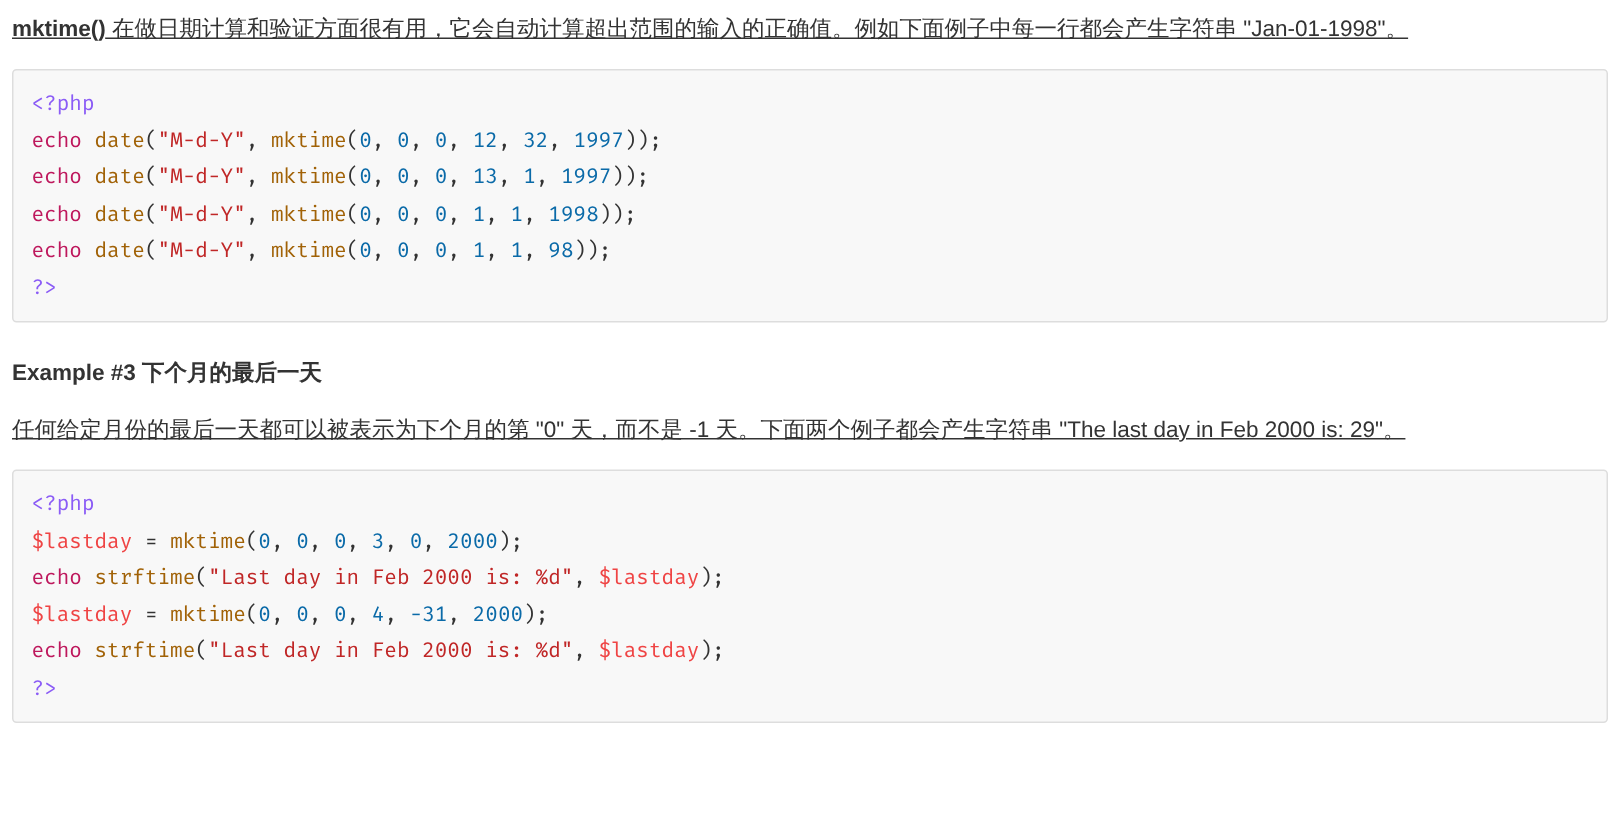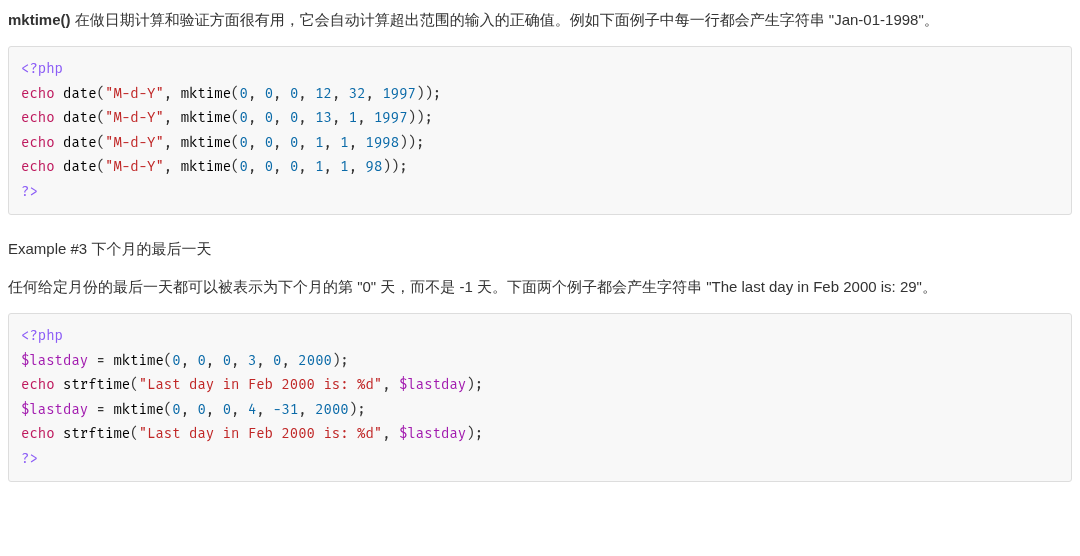--- a/index.html
+++ b/index.html
@@ -9,53 +9,54 @@
     font-family: -apple-system, "Segoe UI", "Helvetica Neue", Arial, "PingFang SC", "Microsoft YaHei", sans-serif;
     font-size: 15px;
     line-height: 1.6;
     color: #333;
     background: #fff;
     width: 1080px;
   }
   p.para {
     margin: 0 0 14px 0;
     color: #333;
+    text-decoration: underline;
   }
   p.para strong {
     font-weight: 700;
     color: #333;
   }
   .example-title {
     margin: 22px 0 14px 0;
     font-size: 15px;
     color: #333;
   }
   .example-title strong {
-    font-weight: 400;
+    font-weight: 700;
   }
   pre.code {
     background: #f8f8f8;
     border: 1px solid #ddd;
     border-radius: 3px;
     padding: 10px 12px;
     margin: 0 0 14px 0;
     font-family: "Fira Mono","Source Code Pro",Menlo,Consolas,monospace;
     font-size: 14px;
     line-height: 1.75;
     color: #333;
     white-space: pre;
     overflow: auto;
   }
   
   .t-tag   { color: #8b5cf6; }       
   .t-kw    { color: #be185d; }       
-  .t-fn    { color: #000000; }          
+  .t-fn    { color: #a16207; }          
   .t-str   { color: #c02727; }       
   .t-num   { color: #0a6aa8; }       
-  .t-var   { color: #a21caf; }          
+  .t-var   { color: #ef4444; }          
   .t-punc  { color: #333; }
 </style>
 </head>
 <body>
 
 <p class="para">
   <strong>mktime()</strong><span> 在做日期计算和验证方面很有用，它会自动计算超出范围的输入的正确值。例如下面例子中每一行都会产生字符串 "Jan-01-1998"。</span>
 </p>
 
 <pre class="code" id="code-block-1"><span class="t-tag">&lt;?php</span>

